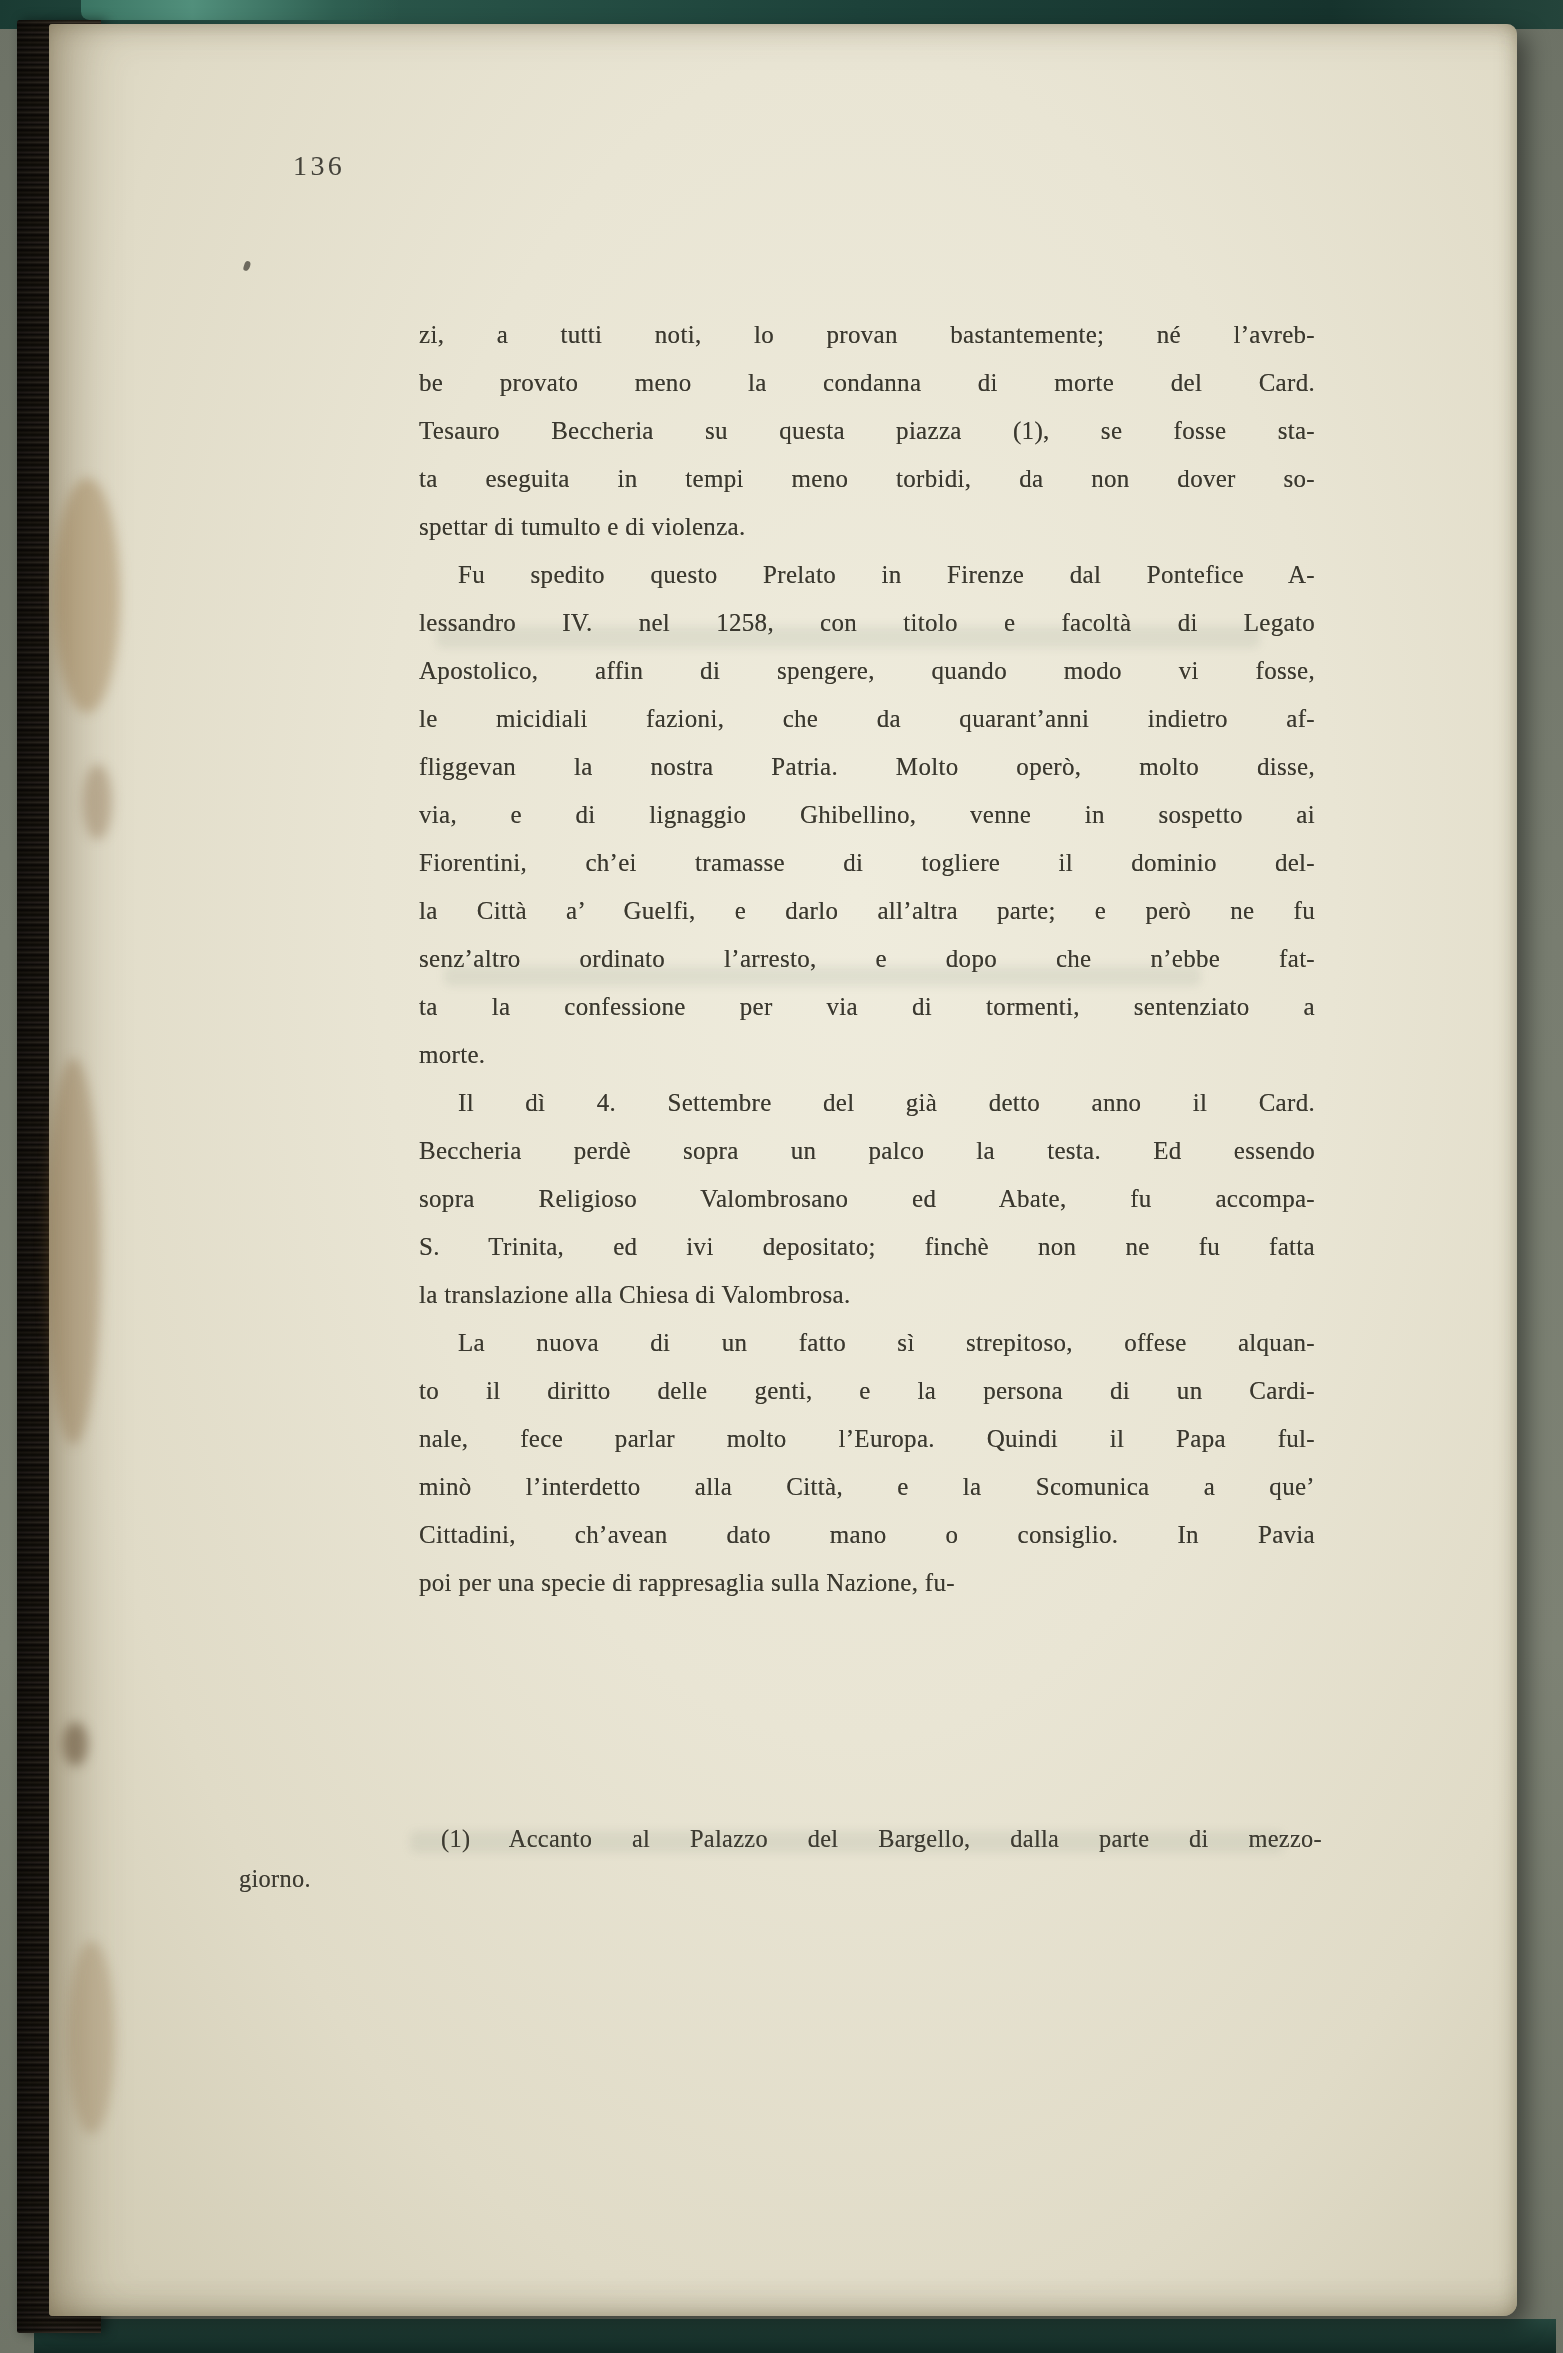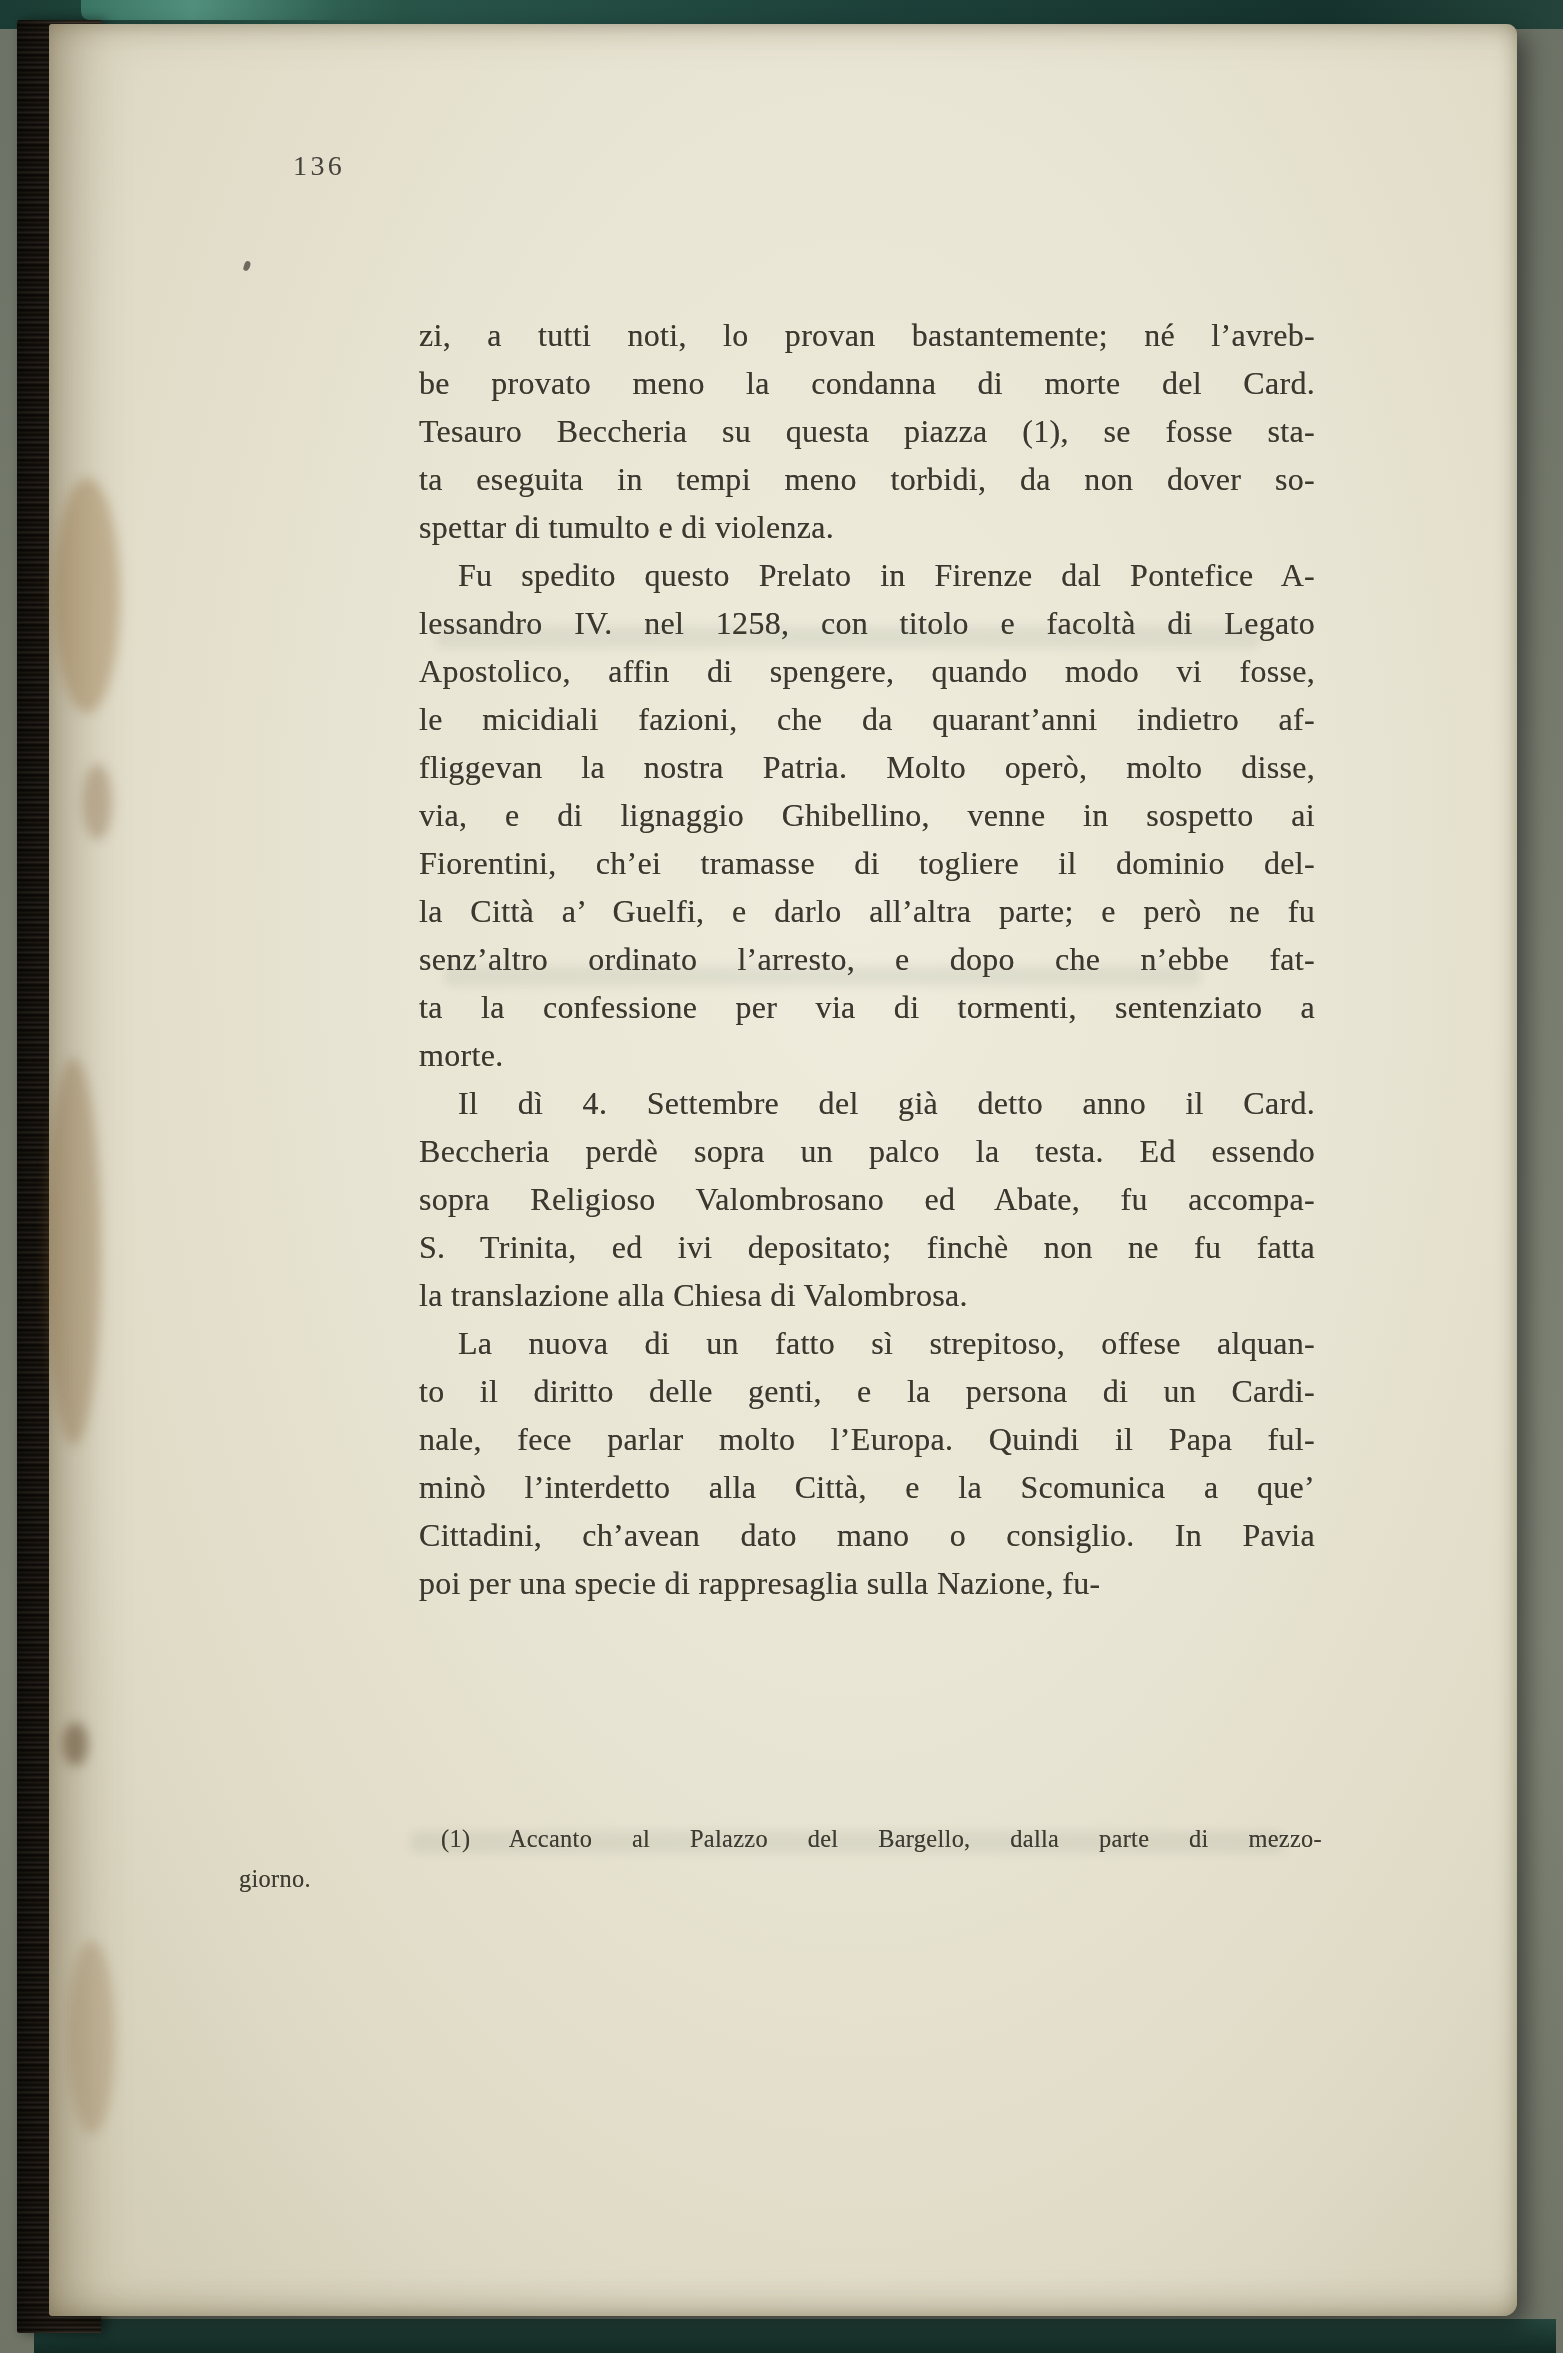--- a/index.html
+++ b/index.html
@@ -69,21 +69,21 @@
   .ghost-2 { left: 361px; top: 1807px; width: 874px; height: 22px; }
   .ghost-3 { left: 395px; top: 942px; width: 757px;  height: 20px; }
 
   .page-number {
     position: absolute; left: 200px; top: 126px;
     font-size: 28px; color: #44423a; letter-spacing: 3.4px; margin-left: 44px;
   }
 
   .text-block {
     position: absolute; left: 370px; top: 287px; width: 896px;
-    font-size: 32px; line-height: 48px; color: #3a382f;
+    font-size: 25px; line-height: 48px; color: #3a382f;
     letter-spacing: 0.3px;
     text-shadow: 0 0 0.6px rgba(42, 38, 26, .55);
   }
 
   .line { text-align: justify; text-align-last: justify; white-space: normal; }
   .line-last { text-align-last: left; }
   .paragraph.indented .line-first { text-indent: 39px; }
 
   .footnote {
     position: absolute; left: 190px; top: 1755px; width: 1083px;

